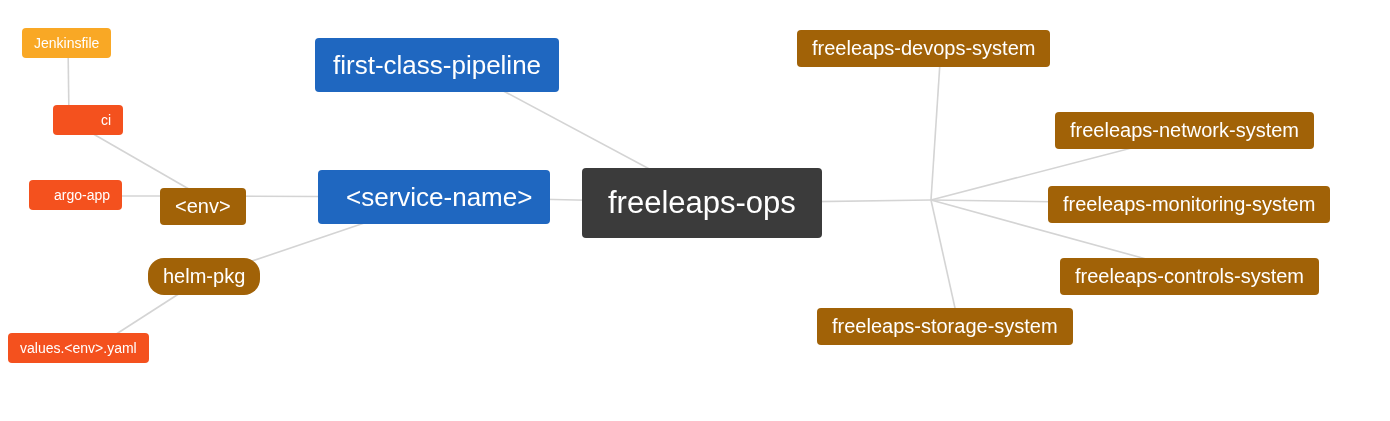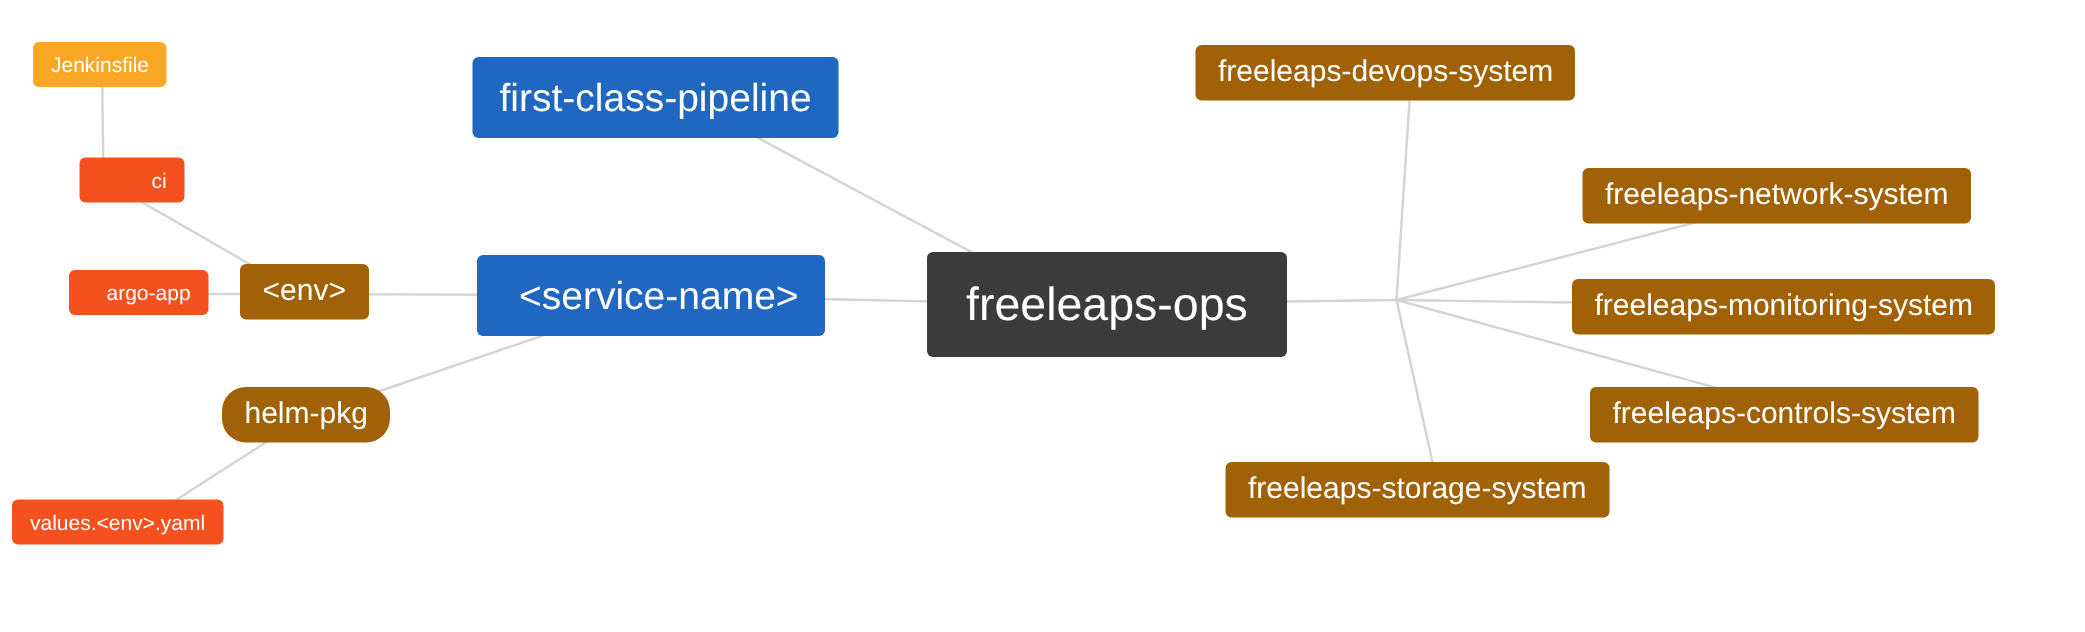--- a/index.html
+++ b/index.html
@@ -35,21 +35,21 @@
     color: #ffffff;
     border-radius: 4px;
     white-space: nowrap;
     box-sizing: border-box;
     cursor: pointer;
   }
   
   .sm { font-size: 14px; height: 30px; padding: 0 12px; }
   .md { font-size: 20px; height: 37px; padding: 0 15px; }
   .lg { font-size: 26px; height: 54px; padding: 0 18px; }
-  .xl { font-size: 31px; height: 70px; padding: 0 26px; margin-left: 36px; }
+  .xl { font-size: 31px; height: 70px; padding: 0 26px; }
   
   .c-root  { background: #3b3b3b; }
   .c-blue  { background: #1f67c0; }
   .c-green { background: #a16207; }
   .c-red   { background: #f4511e; }
   .c-amber { background: #f9a825; }
 </style>
 </head>
 <body>
 
@@ -67,22 +67,22 @@
     <line x1="713" y1="203" x2="931" y2="200"></line>
     <line x1="931" y1="200" x2="941" y2="47"></line>
     <line x1="931" y1="200" x2="1201" y2="130"></line>
     <line x1="931" y1="200" x2="1213" y2="204"></line>
     <line x1="931" y1="200" x2="1208" y2="276"></line>
     <line x1="931" y1="200" x2="959" y2="326"></line>
   </svg>
 
   <div class="node sm c-amber" style="left:22px;  top:28px;">Jenkinsfile</div>
   <div class="node sm c-red" style="left:53px;  top:105px;padding-left:48px;">ci</div>
-  <div class="node sm c-red" style="left:46px;  top:180px;padding-left:25px;">argo-app</div>
-  <div class="node md c-green" style="left:160px; top:176px;">&lt;env&gt;</div>
+  <div class="node sm c-red" style="left:29px;  top:180px;padding-left:25px;">argo-app</div>
+  <div class="node md c-green" style="left:160px; top:188px;">&lt;env&gt;</div>
   <div class="node md c-green" style="left:148px; top:258px;border-radius:16px;">helm-pkg</div>
   <div class="node sm c-red" style="left:8px;   top:333px;">values.&lt;env&gt;.yaml</div>
   <div class="node lg c-blue" style="left:315px; top:38px;">first-class-pipeline</div>
   <div class="node lg c-blue" style="left:318px; top:170px;padding-left:28px;">&lt;service-name&gt;</div>
 
   <div class="node xl c-root" style="left:582px; top:168px;">freeleaps-ops</div>
 
   <div class="node md c-green" style="left:797px;  top:30px;">freeleaps-devops-system</div>
   <div class="node md c-green" style="left:1055px; top:112px;">freeleaps-network-system</div>
   <div class="node md c-green" style="left:1060px; top:258px;">freeleaps-controls-system</div>

